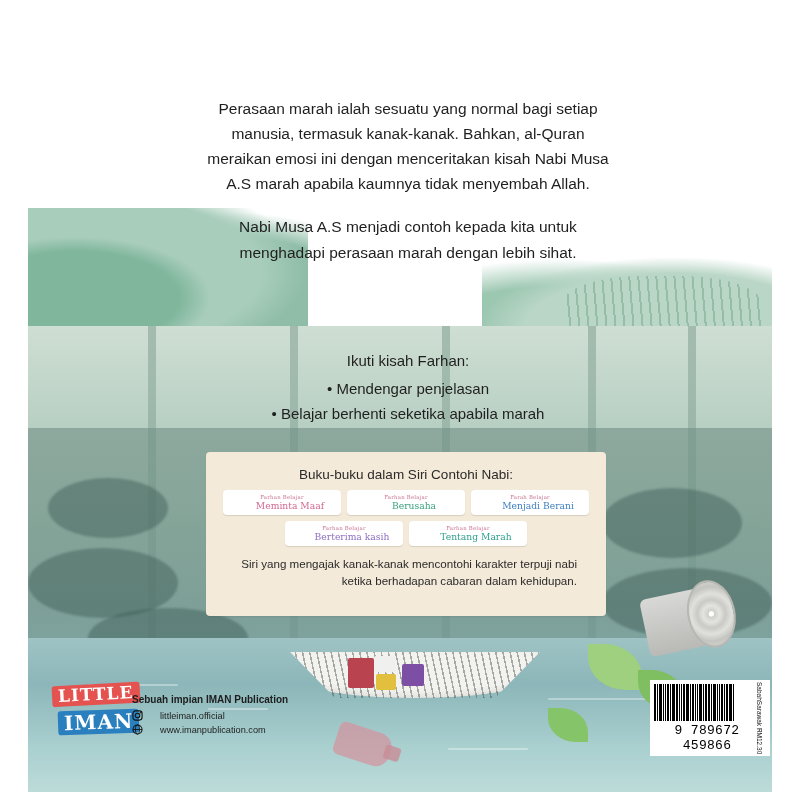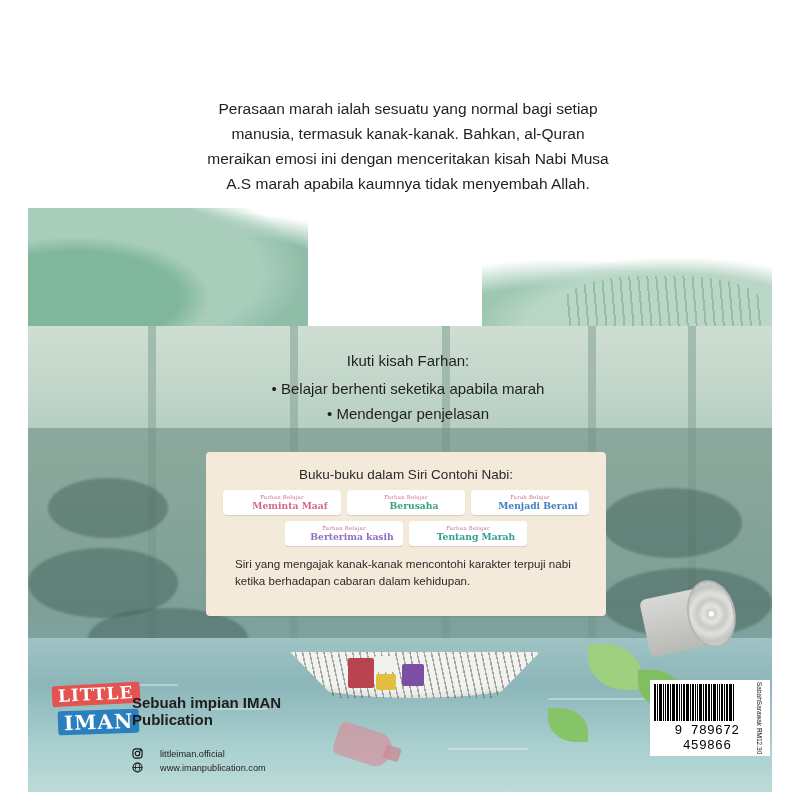--- a/index.html
+++ b/index.html
@@ -191,27 +191,27 @@
     font-size: 5.4px;
     color: #c9738f;
     letter-spacing: 0.2px;
     line-height: 1;
     margin-bottom: 1px;
     font-family: "DejaVu Serif", serif;
   }
   .chip-title {
     font-size: 9.2px;
     line-height: 1;
-    font-weight: bold;
+    font-weight: normal;
     font-family: "DejaVu Serif", serif;
     margin-left: 16px;
   }
   .panel-foot {
     margin-top: 10px;
-    text-align: left;
+    text-align: right;
     font-size: 11.6px;
     color: #2a2a2a;
     line-height: 1.45;
     padding: 0 29px;
   }
   
   .paper-boat {
     position: absolute;
     left: 262px;
     top: 626px;
@@ -320,23 +320,23 @@
     font-size: 20px;
   }
   .publisher {
     position: absolute;
     left: 104px;
     top: 686px;
     width: 200px;
     color: #1d1d1d;
   }
   .pub-title {
-    font-size: 15px;
+    font-size: 10px;
     font-weight: bold;
-    margin-bottom: 20px;
+    margin-bottom: 5px;
   }
   .pub-row {
     display: flex;
     align-items: center;
     gap: 17px;
     font-size: 9.2px;
     margin-bottom: 3px;
   }
   .ico {
     width: 11px; height: 11px;
@@ -444,26 +444,27 @@
       <div class="bottle-neck"></div>
     </div>
 
     <div class="leaf" style="left:560px; top:636px; width:54px; height:46px;"></div>
     <div class="leaf" style="left:610px; top:662px; width:46px; height:40px; background:#7fbf62;"></div>
     <div class="leaf" style="left:660px; top:700px; width:60px; height:48px; background:#8ecb70;"></div>
     <div class="leaf" style="left:520px; top:700px; width:40px; height:34px; background:#86c469;"></div>
 
     <div class="intro-text">
       <p>Perasaan marah ialah sesuatu yang normal bagi setiap manusia, termasuk kanak-kanak. Bahkan, al-Quran meraikan emosi ini dengan menceritakan kisah Nabi Musa A.S marah apabila kaumnya tidak menyembah Allah.</p>
+      <p>Nabi Musa A.S menjadi contoh kepada kita untuk menghadapi perasaan marah dengan lebih sihat.</p>
     </div>
 
     <div class="follow-block">
       <div class="heading">Ikuti kisah Farhan:</div>
+      <span class="bullet-line">•  Mendengar penjelasan</span>
       <span class="bullet-line">•  Belajar berhenti seketika apabila marah</span>
-      <span class="bullet-line">•  Mendengar penjelasan</span>
     </div>
 
     <div class="panel">
       <div class="panel-title">Buku-buku dalam Siri Contohi Nabi:</div>
       <div class="book-grid">
         <div class="book-chip">
           <span class="chip-sub">Farhan Belajar</span>
           <span class="chip-title" style="color:#d2688e">Meminta Maaf</span>
         </div>
         <div class="book-chip">

